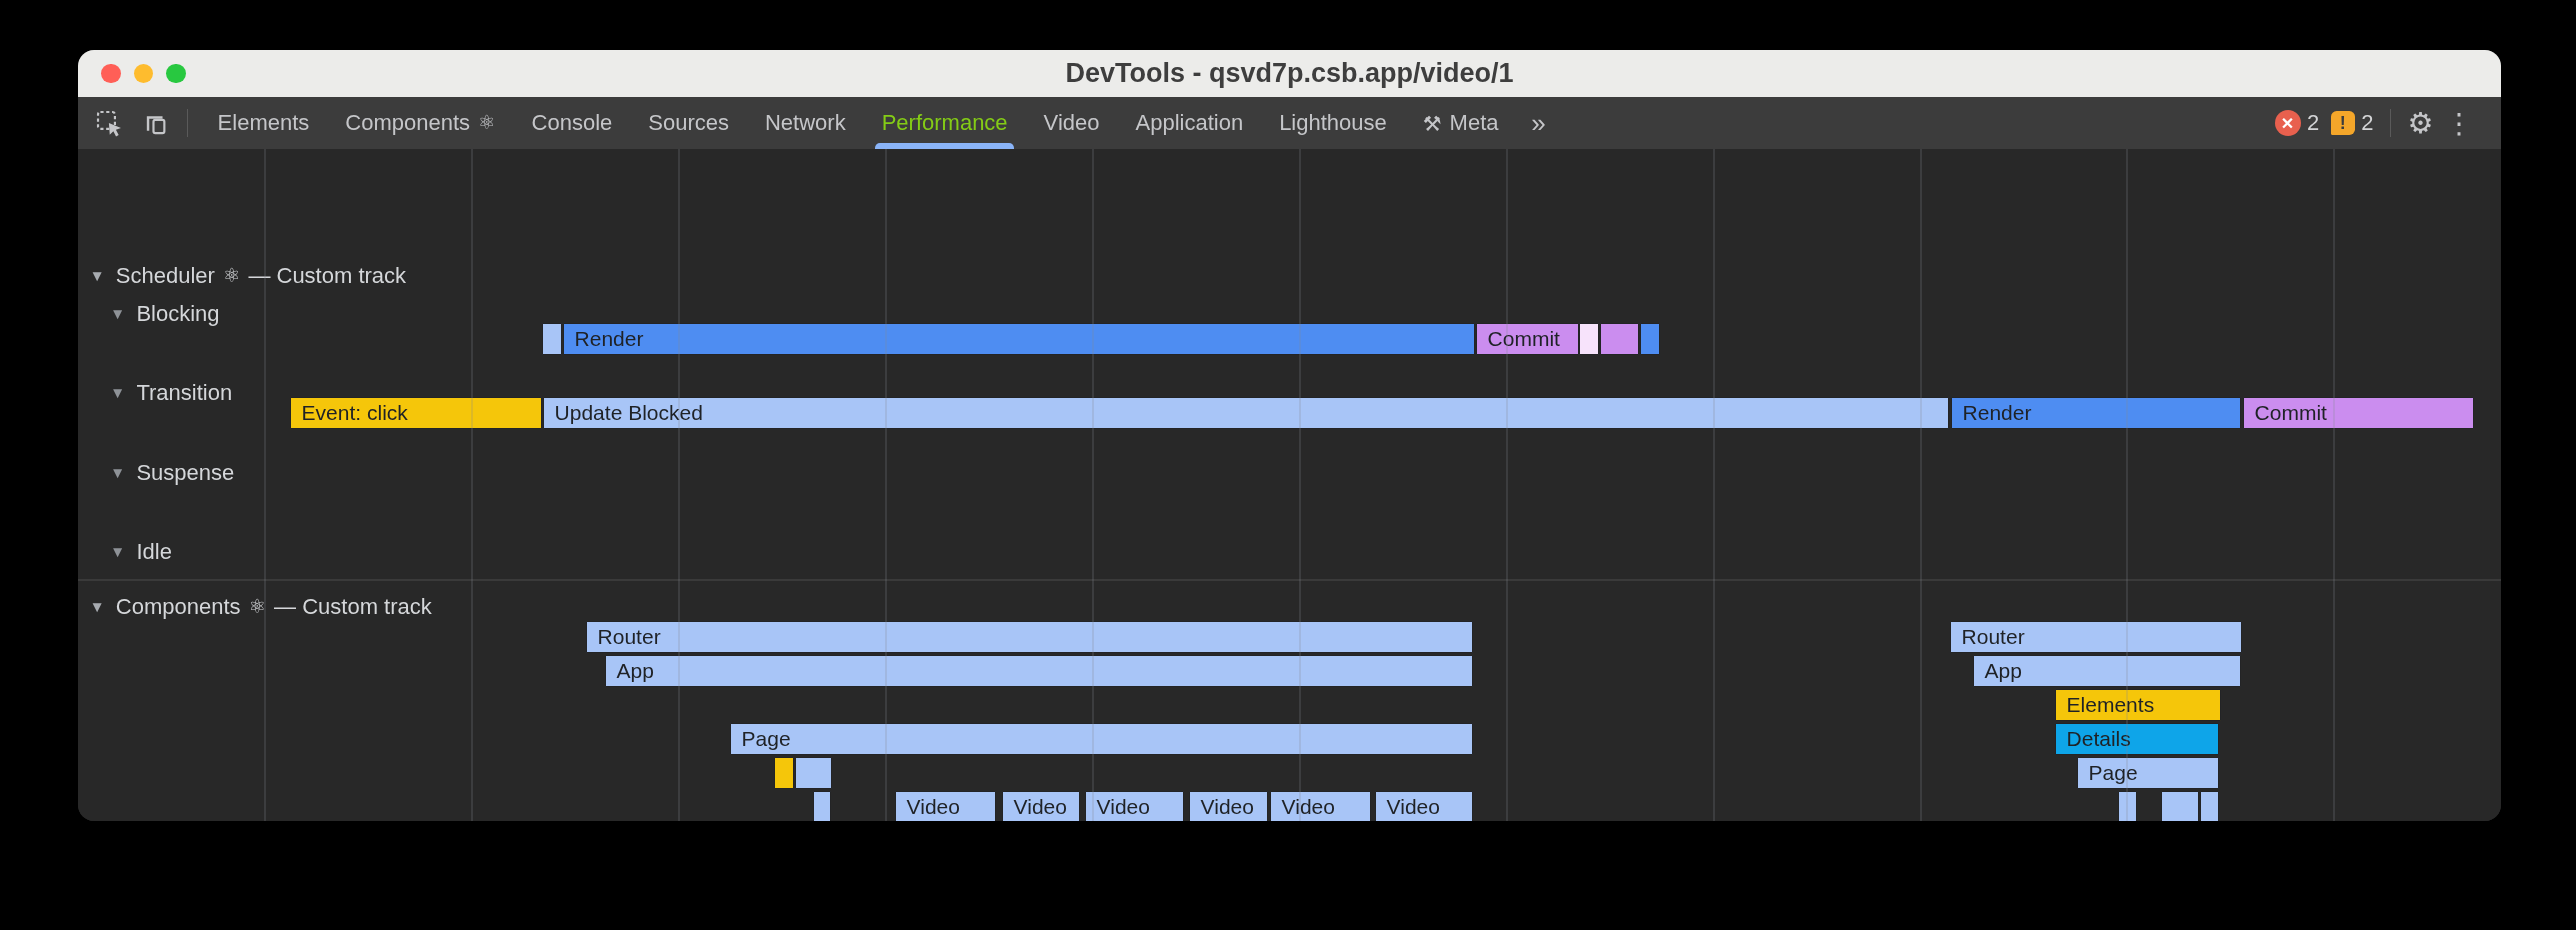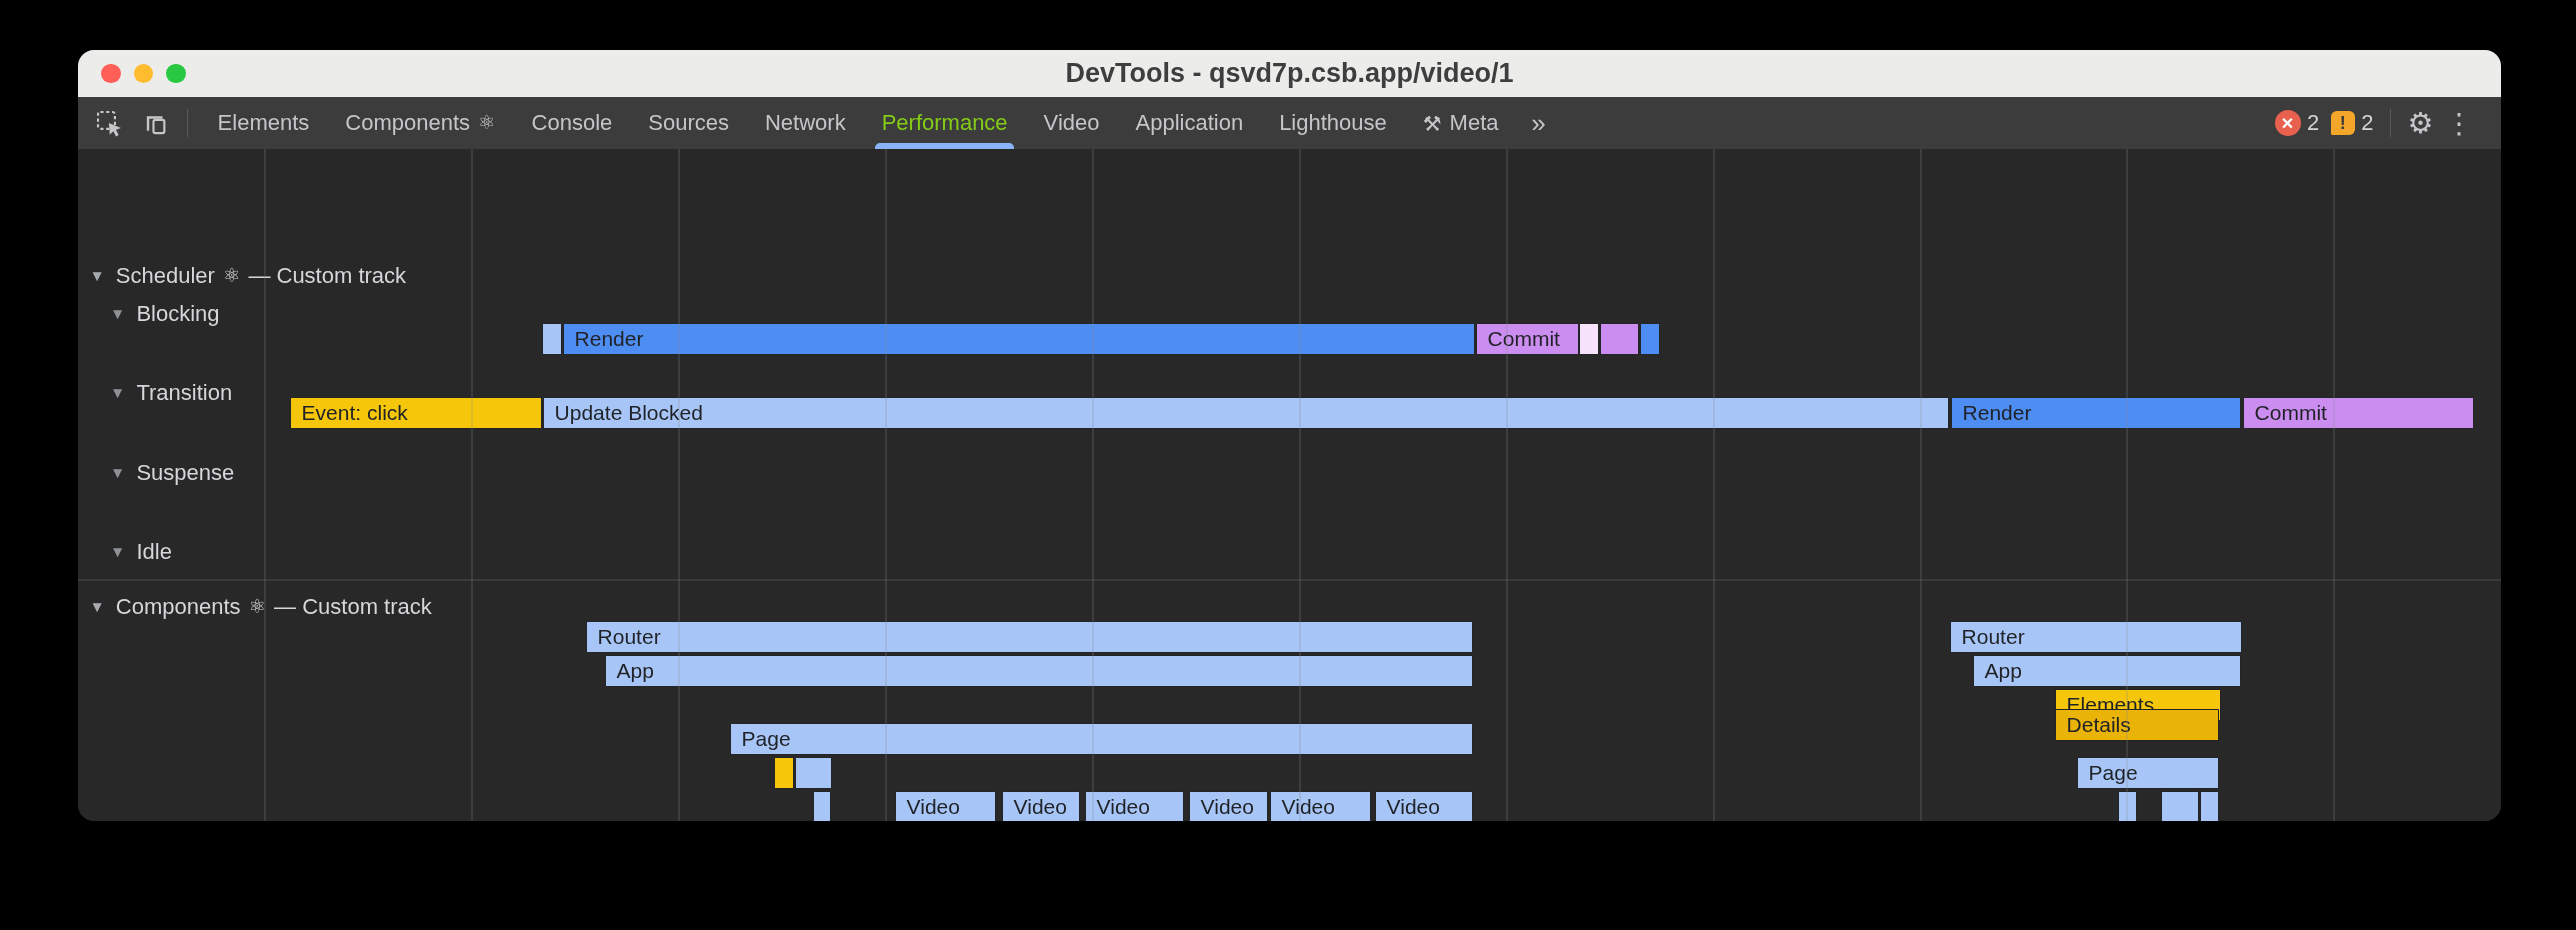--- a/index.html
+++ b/index.html
@@ -176,21 +176,21 @@
       <div class="bar nolabel" style="left: 735px; top: 642px; width: 18px; background: rgb(168, 197, 247);"></div>
       <div class="bar" style="left: 817px; top: 642px; width: 101px; background: rgb(168, 197, 247);">Video</div>
       <div class="bar" style="left: 924px; top: 642px; width: 78px; background: rgb(168, 197, 247);">Video</div>
       <div class="bar" style="left: 1007px; top: 642px; width: 99px; background: rgb(168, 197, 247);">Video</div>
       <div class="bar" style="left: 1111px; top: 642px; width: 79px; background: rgb(168, 197, 247);">Video</div>
       <div class="bar" style="left: 1192px; top: 642px; width: 101px; background: rgb(168, 197, 247);">Video</div>
       <div class="bar" style="left: 1297px; top: 642px; width: 98px; background: rgb(168, 197, 247);">Video</div>
       <div class="bar" style="left: 1872px; top: 472px; width: 292px; background: rgb(168, 197, 247);">Router</div>
       <div class="bar" style="left: 1895px; top: 506px; width: 268px; background: rgb(168, 197, 247);">App</div>
       <div class="bar" style="left: 1977px; top: 540px; width: 166px; background: rgb(245, 198, 10);">Elements</div>
-      <div class="bar" style="left: 1977px; top: 560px; width: 164px; background: #eab308;">Details</div>
+      <div class="bar" style="left: 1977px; top: 574px; width: 164px; background: #0ea5e9;">Details</div>
       <div class="bar" style="left: 1999px; top: 608px; width: 142px; background: rgb(168, 197, 247);">Page</div>
       <div class="bar nolabel" style="left: 2040px; top: 642px; width: 18.7px; background: rgb(168, 197, 247);"></div>
       <div class="bar nolabel" style="left: 2083px; top: 642px; width: 38px; background: rgb(168, 197, 247);"></div>
       <div class="bar nolabel" style="left: 2122px; top: 642px; width: 18.7px; background: rgb(168, 197, 247);"></div>
       <div class="gridline" style="left: 186px;"></div>
       <div class="gridline" style="left: 393px;"></div>
       <div class="gridline" style="left: 600px;"></div>
       <div class="gridline" style="left: 807px;"></div>
       <div class="gridline" style="left: 1014px;"></div>
       <div class="gridline" style="left: 1221px;"></div>

